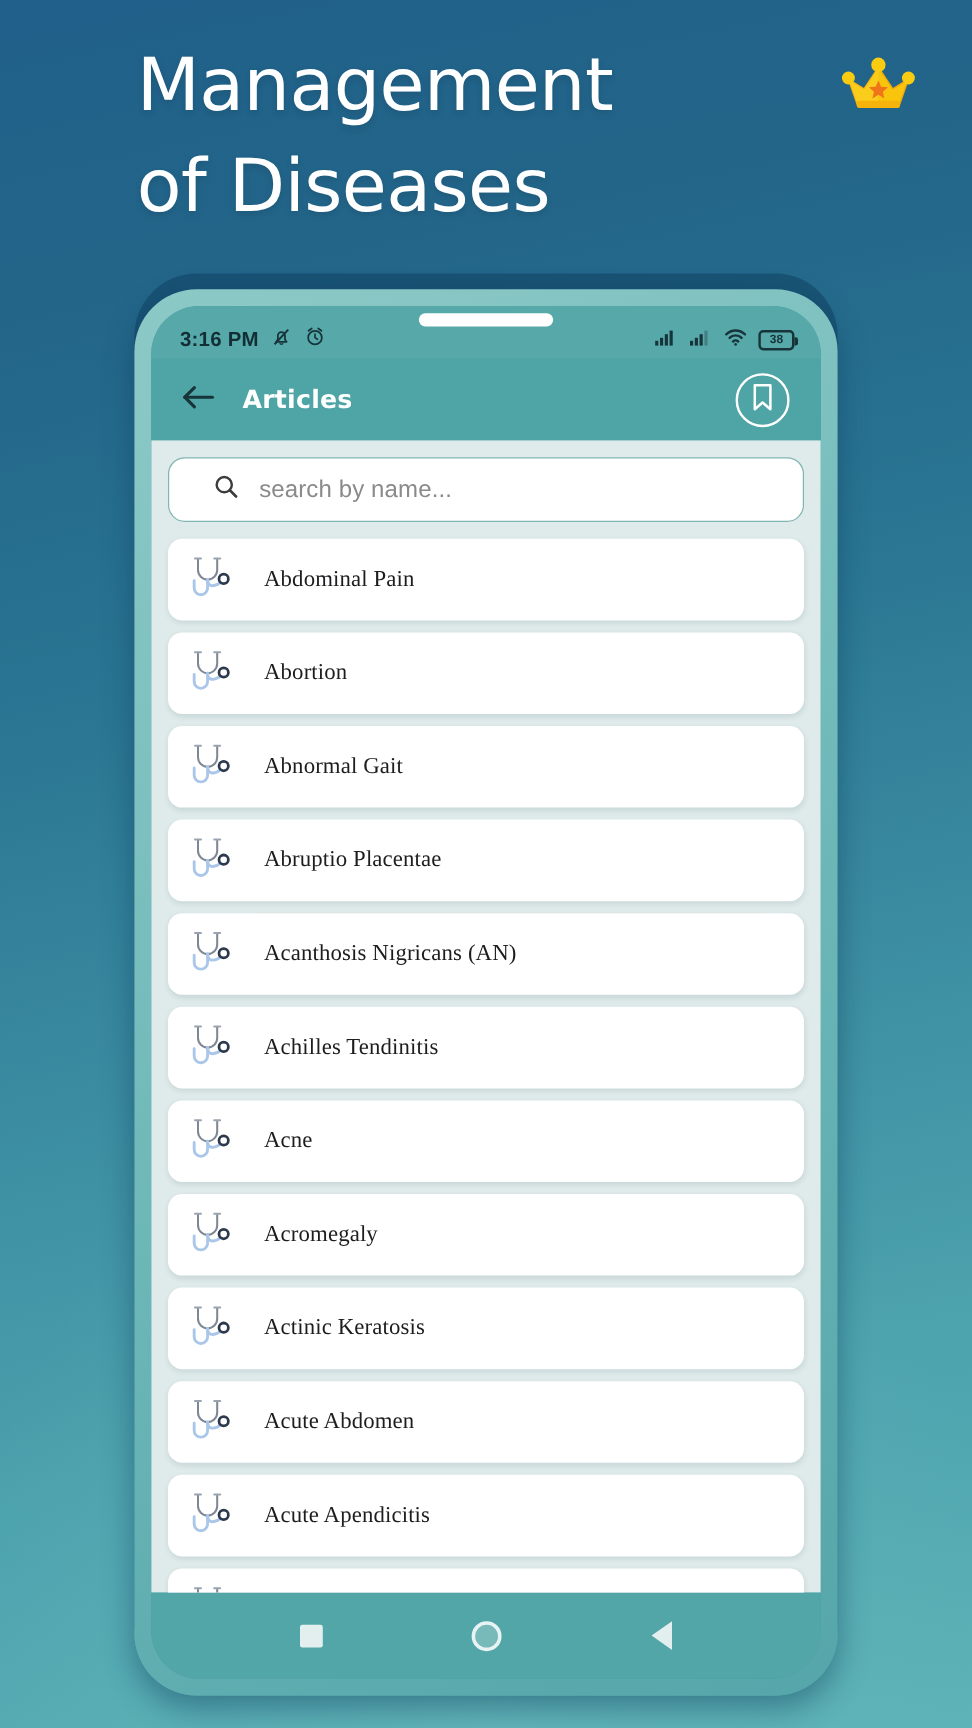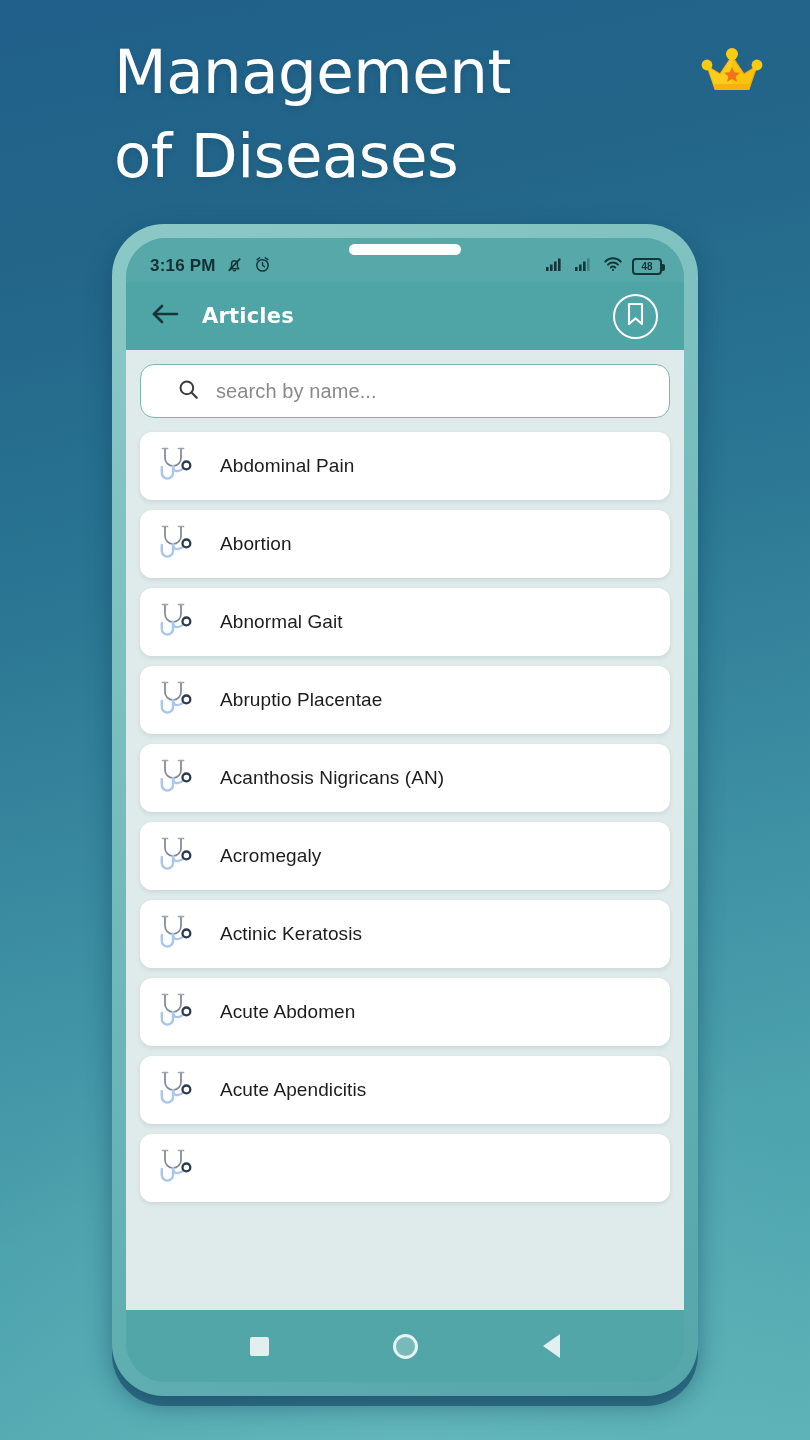--- a/index.html
+++ b/index.html
@@ -61,21 +61,21 @@
     top: 228px;
     width: 586px;
     height: 1178px;
     border-radius: 52px;
     background: rgba(16, 66, 99, 0.55);
     filter: blur(0.5px);
   }
   .phone {
     position: absolute;
     left: 112px;
-    top: 224px;
+    top: 241px;
     width: 586px;
     height: 1172px;
     border-radius: 52px;
     background: linear-gradient(150deg, #8cc9c6 0%, #7cc0bf 30%, #63b0b2 70%, #55a6aa 100%);
     padding: 14px;
     overflow: hidden;
     box-shadow: 0 10px 26px rgba(12,56,86,0.45);
   }
   .phone-inner {
     position: relative;
@@ -191,20 +191,21 @@
   .list-item {
     min-height: 68px;
     background: #ffffff;
     border-radius: 12px;
     display: flex;
     align-items: center;
     padding: 0 16px;
     gap: 22px;
     box-shadow: 0 2px 4px rgba(60,100,110,0.13);
     flex: 0 0 auto;
+    font-family: Liberation Serif, serif;
   }
   .list-item .label {
     font-size: 19px;
     color: #1d1d1f;
     letter-spacing: 0.1px;
   }
   .steth { width: 42px; height: 44px; flex: 0 0 42px; }
 
   
   .navbar {
@@ -300,21 +301,21 @@
         </span>
         <span>
           <svg width="20" height="16" viewBox="0 0 20 16">
             <path d="M2.2 5.6 a11 11 0 0 1 15.6 0" fill="none" stroke="#16343a" stroke-width="2" stroke-linecap="round"></path>
             <path d="M5 8.6 a7 7 0 0 1 10 0" fill="none" stroke="#16343a" stroke-width="2" stroke-linecap="round"></path>
             <path d="M7.8 11.6 a3.2 3.2 0 0 1 4.4 0" fill="none" stroke="#16343a" stroke-width="2" stroke-linecap="round"></path>
             <circle cx="10" cy="14" r="1.1" fill="#16343a"></circle>
           </svg>
         </span>
         <span class="batt">
-          <span>48</span>
+          <span>38</span>
         </span>
       </div>
     </div>
 
     <div class="appbar">
       <span>
         <svg width="30" height="26" viewBox="0 0 30 26">
           <path d="M27 13 H4" stroke="#16343a" stroke-width="2.6" stroke-linecap="round"></path>
           <path d="M12 5 L4 13 L12 21" fill="none" stroke="#16343a" stroke-width="2.6" stroke-linecap="round" stroke-linejoin="round"></path>
         </svg>
@@ -399,20 +400,42 @@
           </div>
           <div class="list-item">
             <span class="steth"><svg viewBox="0 0 42 44" width="42" height="44">
                 <path d="M9 5 v9 a8 8 0 0 0 16 0 V5" fill="none" stroke="#7e8794" stroke-width="1.7" stroke-linecap="round"></path>
                 <path d="M6.5 4.5 h5" stroke="#9aa4b0" stroke-width="1.7" stroke-linecap="round"></path>
                 <path d="M22.5 4.5 h5" stroke="#9aa4b0" stroke-width="1.7" stroke-linecap="round"></path>
                 <path d="M17 22 v7 a5.6 5.6 0 0 1-11.2 0 v-6" fill="none" stroke="#aac6e8" stroke-width="2.4" stroke-linecap="round"></path>
                 <path d="M17 22 c0 8 8 5 11 2" fill="none" stroke="#aac6e8" stroke-width="2.4" stroke-linecap="round"></path>
                 <circle cx="30.4" cy="21.4" r="3.9" fill="#ffffff" stroke="#2d3a4e" stroke-width="2.3"></circle>
               </svg></span>
+            <span class="label">Achilles Tendinitis</span>
+          </div>
+          <div class="list-item">
+            <span class="steth"><svg viewBox="0 0 42 44" width="42" height="44">
+                <path d="M9 5 v9 a8 8 0 0 0 16 0 V5" fill="none" stroke="#7e8794" stroke-width="1.7" stroke-linecap="round"></path>
+                <path d="M6.5 4.5 h5" stroke="#9aa4b0" stroke-width="1.7" stroke-linecap="round"></path>
+                <path d="M22.5 4.5 h5" stroke="#9aa4b0" stroke-width="1.7" stroke-linecap="round"></path>
+                <path d="M17 22 v7 a5.6 5.6 0 0 1-11.2 0 v-6" fill="none" stroke="#aac6e8" stroke-width="2.4" stroke-linecap="round"></path>
+                <path d="M17 22 c0 8 8 5 11 2" fill="none" stroke="#aac6e8" stroke-width="2.4" stroke-linecap="round"></path>
+                <circle cx="30.4" cy="21.4" r="3.9" fill="#ffffff" stroke="#2d3a4e" stroke-width="2.3"></circle>
+              </svg></span>
+            <span class="label">Acne</span>
+          </div>
+          <div class="list-item">
+            <span class="steth"><svg viewBox="0 0 42 44" width="42" height="44">
+                <path d="M9 5 v9 a8 8 0 0 0 16 0 V5" fill="none" stroke="#7e8794" stroke-width="1.7" stroke-linecap="round"></path>
+                <path d="M6.5 4.5 h5" stroke="#9aa4b0" stroke-width="1.7" stroke-linecap="round"></path>
+                <path d="M22.5 4.5 h5" stroke="#9aa4b0" stroke-width="1.7" stroke-linecap="round"></path>
+                <path d="M17 22 v7 a5.6 5.6 0 0 1-11.2 0 v-6" fill="none" stroke="#aac6e8" stroke-width="2.4" stroke-linecap="round"></path>
+                <path d="M17 22 c0 8 8 5 11 2" fill="none" stroke="#aac6e8" stroke-width="2.4" stroke-linecap="round"></path>
+                <circle cx="30.4" cy="21.4" r="3.9" fill="#ffffff" stroke="#2d3a4e" stroke-width="2.3"></circle>
+              </svg></span>
             <span class="label">Acromegaly</span>
           </div>
           <div class="list-item">
             <span class="steth"><svg viewBox="0 0 42 44" width="42" height="44">
                 <path d="M9 5 v9 a8 8 0 0 0 16 0 V5" fill="none" stroke="#7e8794" stroke-width="1.7" stroke-linecap="round"></path>
                 <path d="M6.5 4.5 h5" stroke="#9aa4b0" stroke-width="1.7" stroke-linecap="round"></path>
                 <path d="M22.5 4.5 h5" stroke="#9aa4b0" stroke-width="1.7" stroke-linecap="round"></path>
                 <path d="M17 22 v7 a5.6 5.6 0 0 1-11.2 0 v-6" fill="none" stroke="#aac6e8" stroke-width="2.4" stroke-linecap="round"></path>
                 <path d="M17 22 c0 8 8 5 11 2" fill="none" stroke="#aac6e8" stroke-width="2.4" stroke-linecap="round"></path>
                 <circle cx="30.4" cy="21.4" r="3.9" fill="#ffffff" stroke="#2d3a4e" stroke-width="2.3"></circle>

